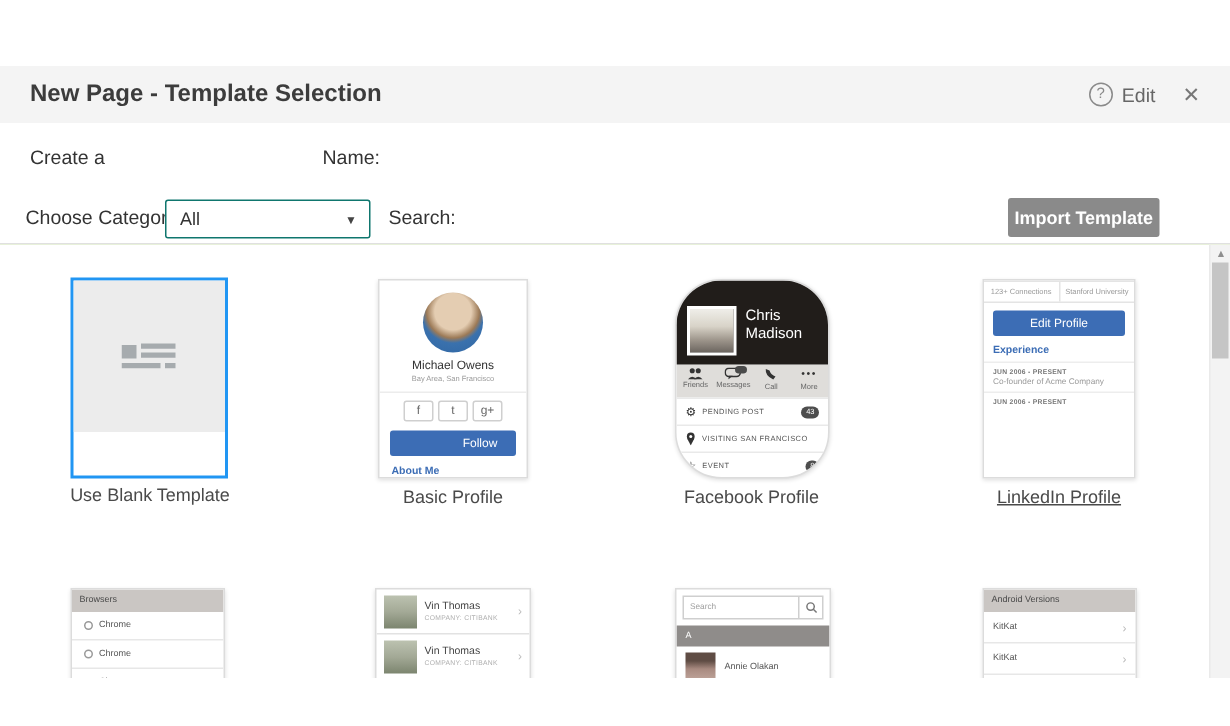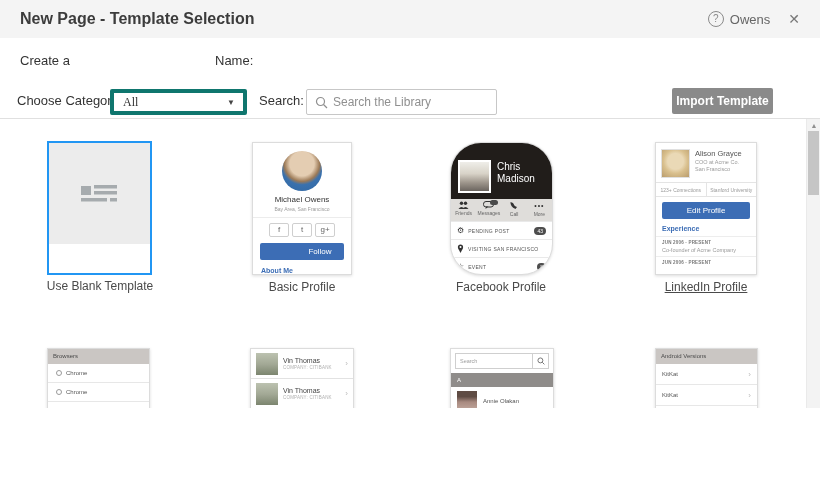--- a/index.html
+++ b/index.html
@@ -1,35 +1,35 @@
 <!DOCTYPE html>
 <html><head>
 <meta charset="utf-8">
 <style>
   * { margin:0; padding:0; box-sizing:border-box; }
   html,body { width:820px; height:484px; background:#fff; }
   body { font-family:"Liberation Sans", sans-serif; color:#333; }
-  .app { position:relative; width:820px; height:408px; background:#84cc16; overflow:hidden; }
+  .app { position:relative; width:820px; height:408px; background:#84cc16; overflow:hidden;margin-top:44px; }
 
   
   .hdr { position:absolute; top:0; left:0; right:0; height:38px; background:#f4f4f4; }
   .hdr-title { position:absolute; left:20px; top:10px; font-size:16px; font-weight:600; color:#3c3c3c; }
   .hdr-right { position:absolute; right:16px; top:9px; display:flex; align-items:center; gap:14px; }
   .help-wrap { display:flex; align-items:center; gap:6px; cursor:pointer; }
   .help-circle { width:16px; height:16px; border:1px solid #8a8a8a; border-radius:50%; color:#8a8a8a;
                  font-size:10px; line-height:14px; text-align:center; display:inline-block; }
   .help-label { font-size:13px; color:#666; }
   .close-x { font-size:14px; color:#777; cursor:pointer; padding:2px 4px; }
 
   
   .row1 { position:absolute; top:38px; left:0; right:0; height:42px; background:#fff;padding-left:32px; }
   .lbl { font-size:13px; color:#333; }
   .lbl-create { position:absolute; left:20px; top:15px; }
-  .select { position:absolute; background:#fff; border:4px solid #0f766e; border-radius:2px;
-            font-size:12px; color:#333; display:flex; align-items:center; cursor:pointer;font-family:Liberation Serif, serif; }
+  .select { position:absolute; background:#fff; border:1px solid #0f766e; border-radius:2px;
+            font-size:12px; color:#333; display:flex; align-items:center; cursor:pointer; }
   .select .val { padding-left:9px; flex:1; }
   .select .arr { font-size:8px; color:#444; padding-right:8px; }
   .sel-type { left:67px; top:51px; width:136px; height:24px; }
   .lbl-name { position:absolute; left:215px; top:15px; }
   .inp-name { position:absolute; left:248px; top:51px; width:192px; height:24px;
               border:2px solid #2196f3; border-radius:2px; font-size:12px; padding:0 7px;
               font-family:"Liberation Sans",sans-serif; color:#333; outline:none; }
   .inp-name::placeholder { color:#9e9e9e; }
 
   
@@ -154,21 +154,21 @@
 </head>
 <body>
 
 <div class="app">
 
   <div class="hdr">
     <div class="hdr-title">New Page - Template Selection</div>
     <div class="hdr-right">
       <div class="help-wrap">
         <span class="help-circle">?</span>
-        <span class="help-label">Owens</span>
+        <span class="help-label">Edit</span>
       </div>
       <span class="close-x">✕</span>
     </div>
   </div>
 
   <div class="row1">
     <span class="lbl lbl-create">Create a</span>
     <div class="select sel-type">
       <span class="val">page</span>
       <span class="arr">▼</span>
@@ -177,27 +177,20 @@
     <input class="inp-name" type="text" placeholder="Enter Page Name" style="">
   </div>
 
   <div class="row2">
     <span class="lbl lbl-cat">Choose Category:</span>
     <div class="select sel-cat">
       <span class="val">All</span>
       <span class="arr">▼</span>
     </div>
     <span class="lbl lbl-search">Search:</span>
-    <div class="search-wrap">
-      <svg width="13" height="13" viewBox="0 0 13 13">
-        <circle cx="5.5" cy="5.5" r="4" fill="none" stroke="#8f8f8f" stroke-width="1.2"></circle>
-        <line x1="8.5" y1="8.5" x2="12" y2="12" stroke="#8f8f8f" stroke-width="1.2"></line>
-      </svg>
-      <input class="inp-search" type="text" placeholder="Search the Library" style="">
-    </div>
     <button class="btn-import">Import Template</button>
   </div>
 
   <div class="scroll-area">
 
     <div class="card card-blank">
       <div class="blank-gray">
         <svg width="38" height="20" viewBox="0 0 38 20">
           <rect x="0" y="2" width="10" height="9" fill="#a6abae"></rect>
           <rect x="13" y="1" width="23" height="3.5" fill="#a6abae"></rect>
@@ -274,28 +267,20 @@
       </div>
       <div class="fb-row">
         <span class="fb-star">☆</span>
         <span class="fb-row-lbl">EVENT</span>
         <span class="fb-badge">8</span>
       </div>
     </div>
     <div class="caption" style="left:421px; top:161px;">Facebook Profile</div>
 
     <div class="card card-li">
-      <div class="li-top">
-        <div class="li-photo"></div>
-        <div style="text-align:left;">
-          <div class="li-name">Alison Grayce</div>
-          <div class="li-role">COO at Acme Co.</div>
-          <div class="li-loc">San Francisco</div>
-        </div>
-      </div>
       <div class="li-stats">
         <div class="li-stat">123+ Connections</div>
         <div class="li-stat">Stanford University</div>
       </div>
       <div class="li-edit">Edit Profile</div>
       <div class="li-exp-hdr">Experience</div>
       <div class="li-exp-row">
         <div class="li-date">JUN 2006 - PRESENT</div>
         <div class="li-exp-role">Co-founder of Acme Company</div>
       </div>

